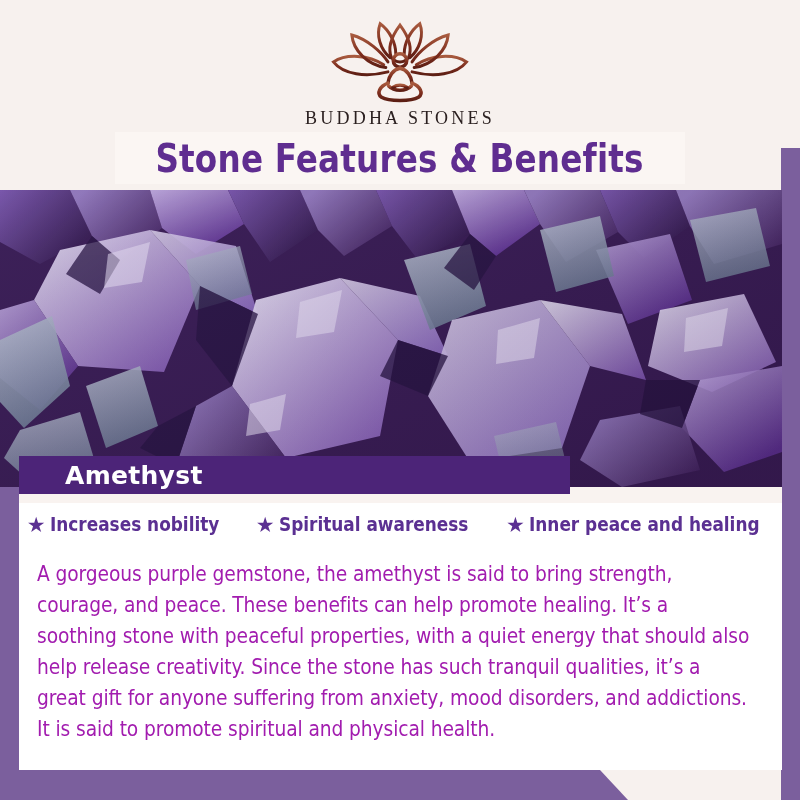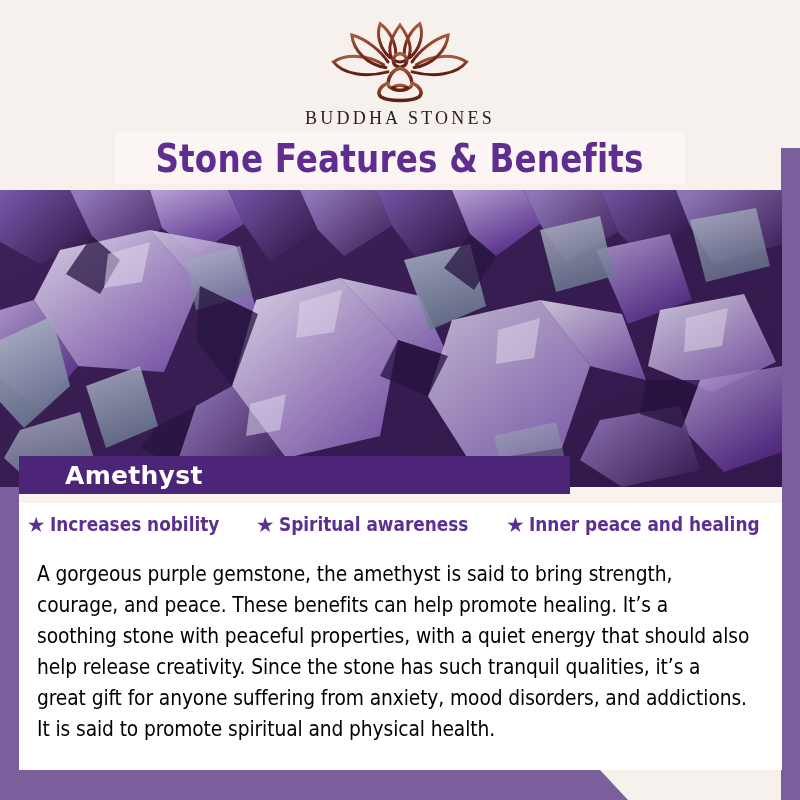--- a/index.html
+++ b/index.html
@@ -188,21 +188,21 @@
   }
 
   .body-copy {
     position: absolute;
     left: 37px;
     top: 558px;
     width: 740px;
     font-family: "Liberation Sans Narrow", "DejaVu Sans Condensed", "Liberation Sans", sans-serif;
     font-size: 21.5px;
     line-height: 31px;
-    color: #000000;
+    color: #a21caf;
     letter-spacing: -0.1px;
   }
   .body-copy p { transform: scaleX(0.965); transform-origin: left top; }
 </style>
 </head>
 <body>
 
 <div id="card">
 
   <div class="frame-top-right"></div>

